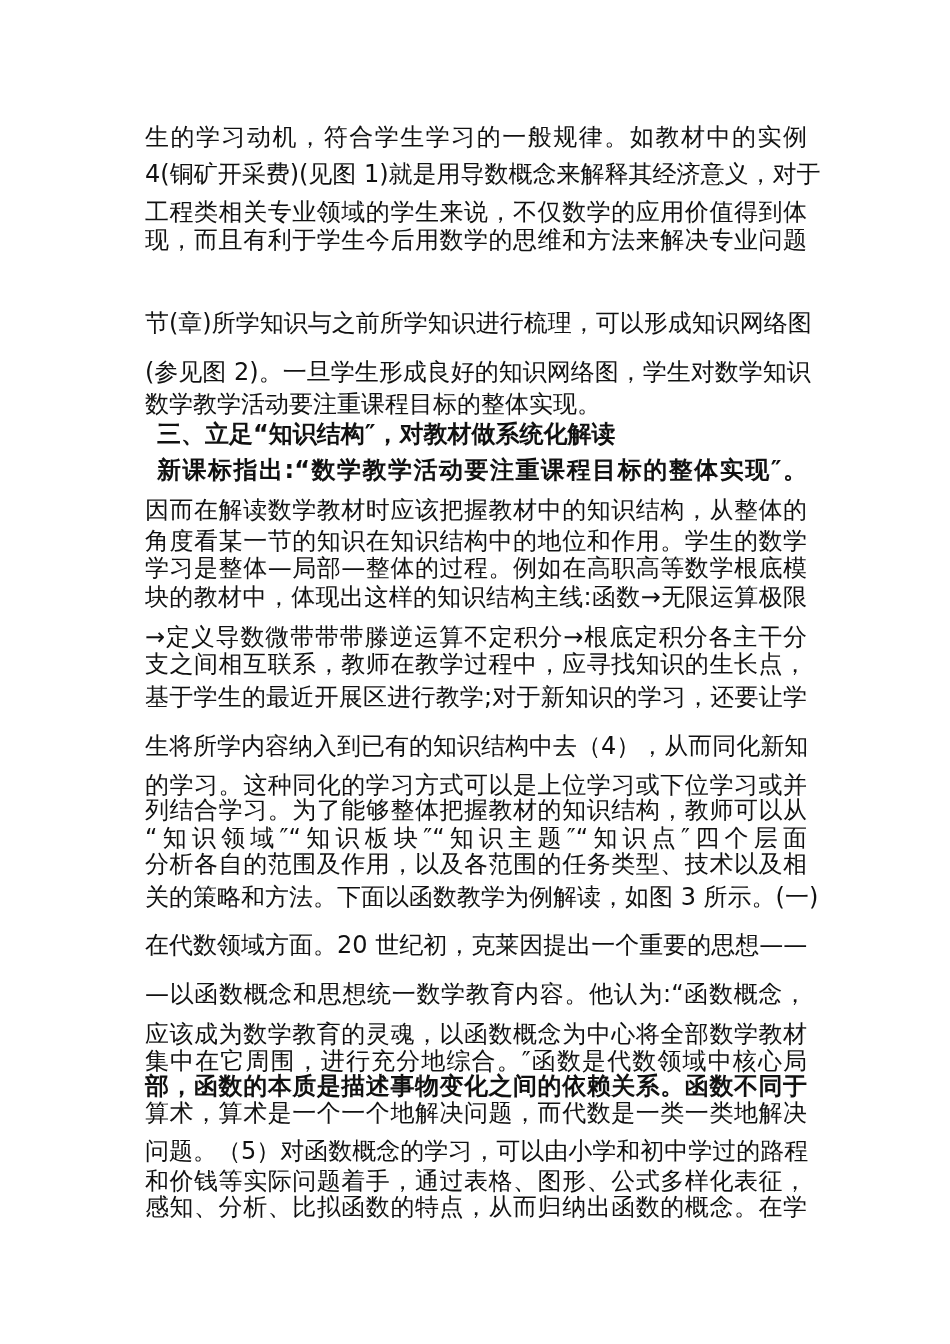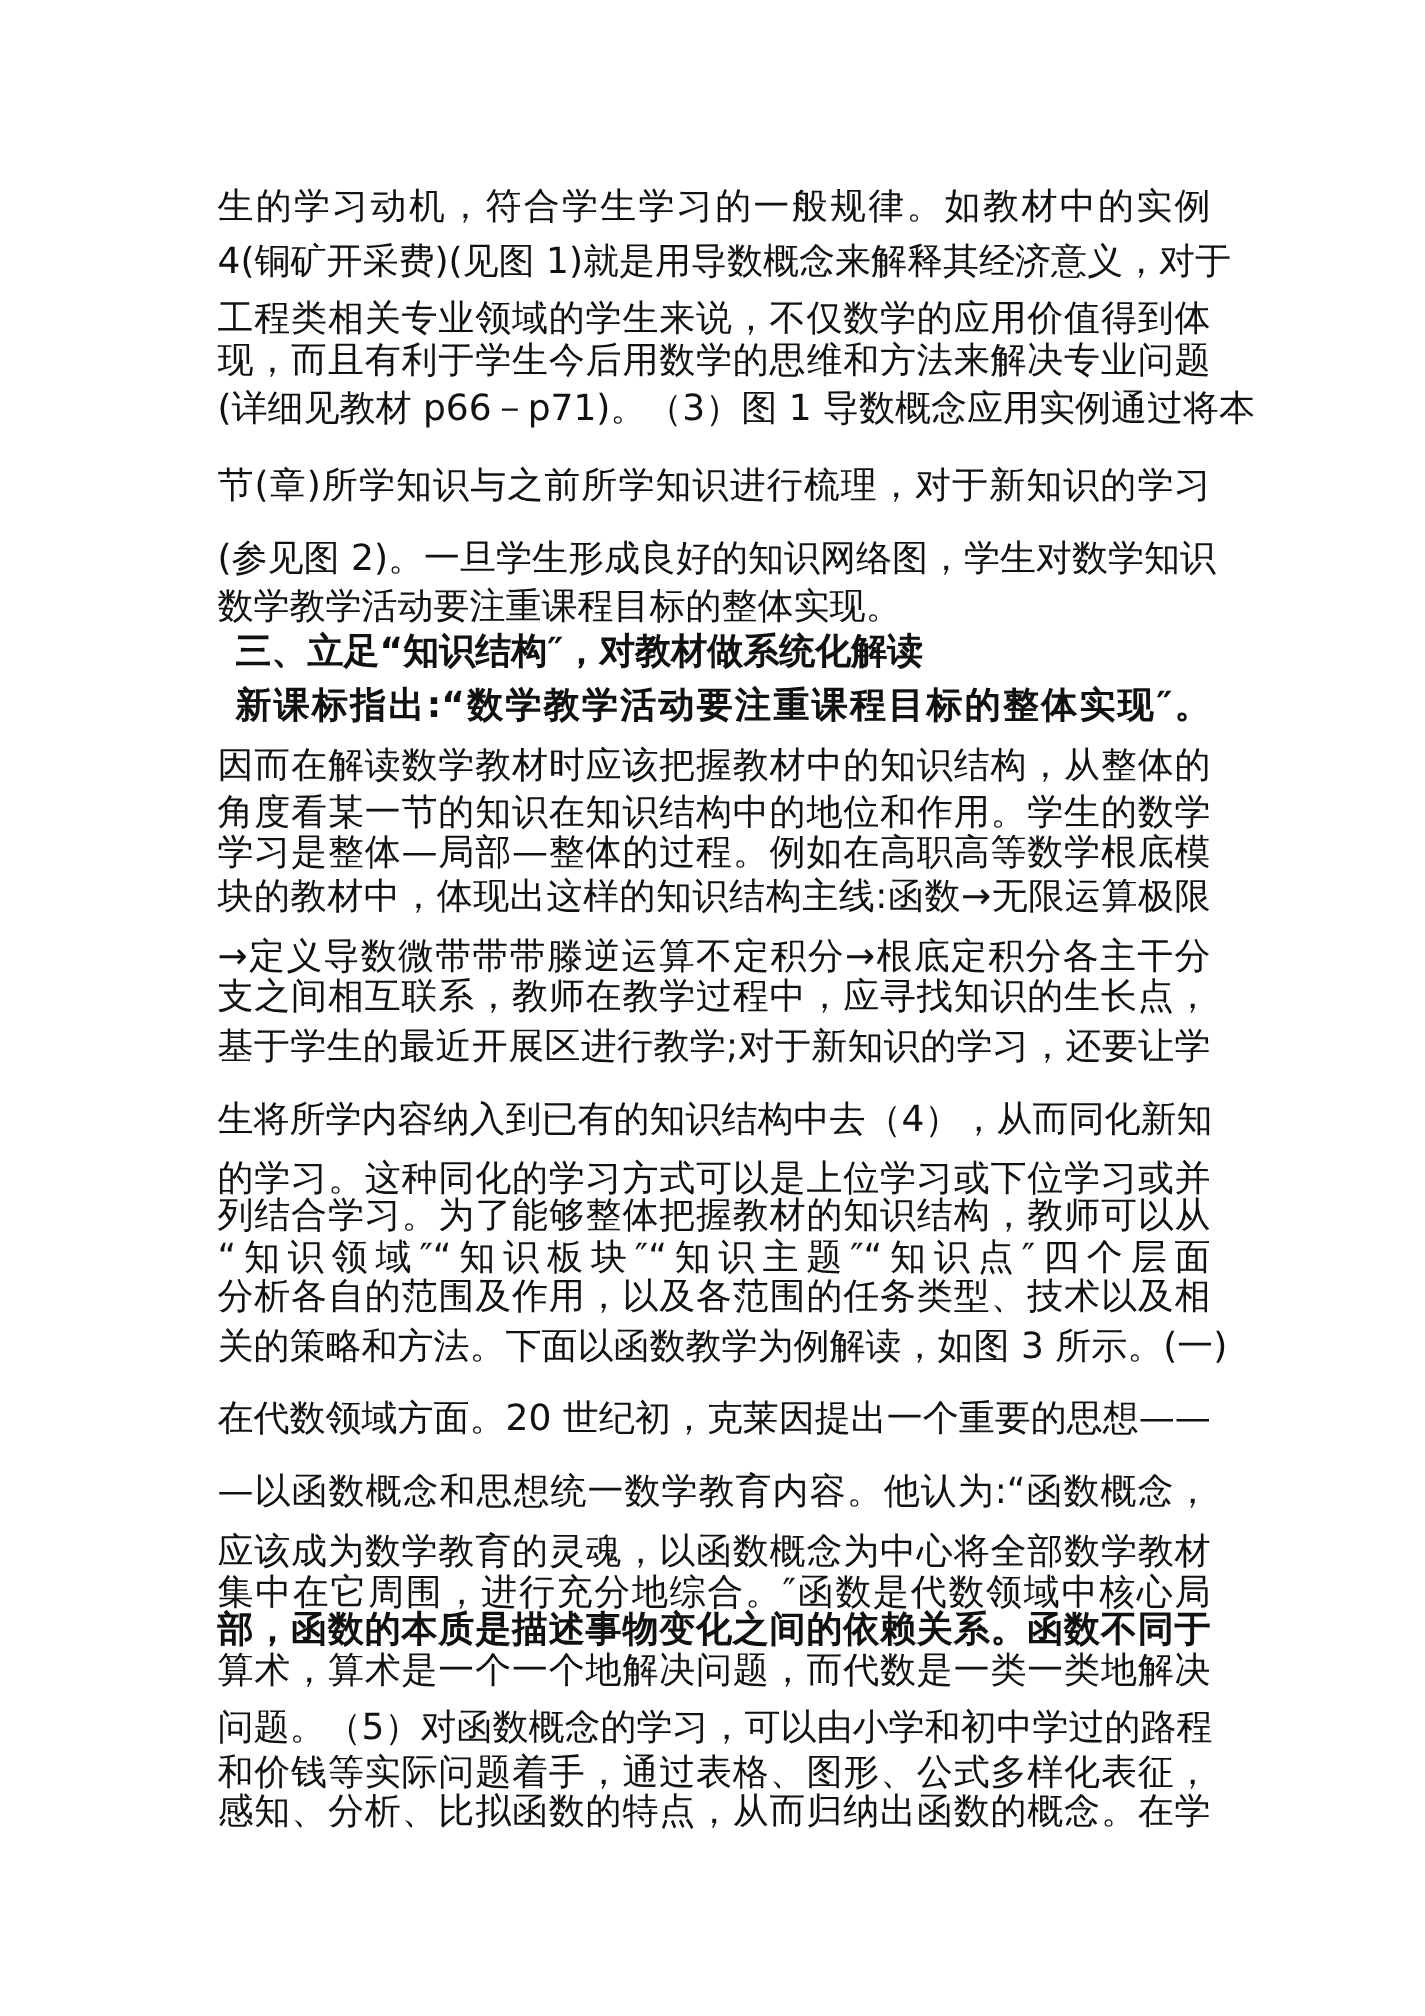--- a/index.html
+++ b/index.html
@@ -22,22 +22,21 @@
     .line.indent { left: 157px; width: 650px; font-weight: bold; }
   </style>
 </head>
 <body>
 
 <div class="page" id="page">
     <div class="line" style="top: 122px;">生的学习动机，符合学生学习的一般规律。如教材中的实例</div>
     <div class="line" style="top: 159px;">4(铜矿开采费)(见图 1)就是用导数概念来解释其经济意义，对于</div>
     <div class="line" style="top: 225px;">现，而且有利于学生今后用数学的思维和方法来解决专业问题</div>
     <div class="line" style="top: 197px;">工程类相关专业领域的学生来说，不仅数学的应用价值得到体</div>
-    <div class="line" style="top: 257px;">(详细见教材 p66－p71)。（3）图 1 导数概念应用实例通过将本</div>
-    <div class="line" style="top: 308px;">节(章)所学知识与之前所学知识进行梳理，对于新知识的学习</div>
+    <div class="line" style="top: 308px;">节(章)所学知识与之前所学知识进行梳理，可以形成知识网络图</div>
     <div class="line" style="top: 357px;">(参见图 2)。一旦学生形成良好的知识网络图，学生对数学知识</div>
     <div class="line last" style="top: 389px;">数学教学活动要注重课程目标的整体实现。</div>
     <div class="line last indent" style="top: 419px;">三、立足“知识结构″，对教材做系统化解读</div>
     <div class="line indent" style="top: 455px;">新课标指出:“数学教学活动要注重课程目标的整体实现″。</div>
     <div class="line" style="top: 495px;">因而在解读数学教材时应该把握教材中的知识结构，从整体的</div>
     <div class="line" style="top: 526px;">角度看某一节的知识在知识结构中的地位和作用。学生的数学</div>
     <div class="line" style="top: 553px;">学习是整体—局部—整体的过程。例如在高职高等数学根底模</div>
     <div class="line" style="top: 582px;">块的教材中，体现出这样的知识结构主线:函数→无限运算极限</div>
     <div class="line" style="top: 622px;">→定义导数微带带带滕逆运算不定积分→根底定积分各主干分</div>
     <div class="line" style="top: 649px;">支之间相互联系，教师在教学过程中，应寻找知识的生长点，</div>

